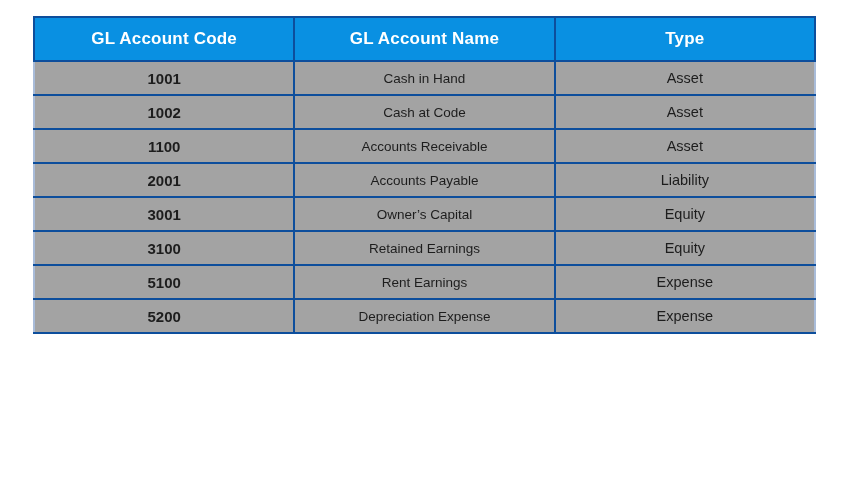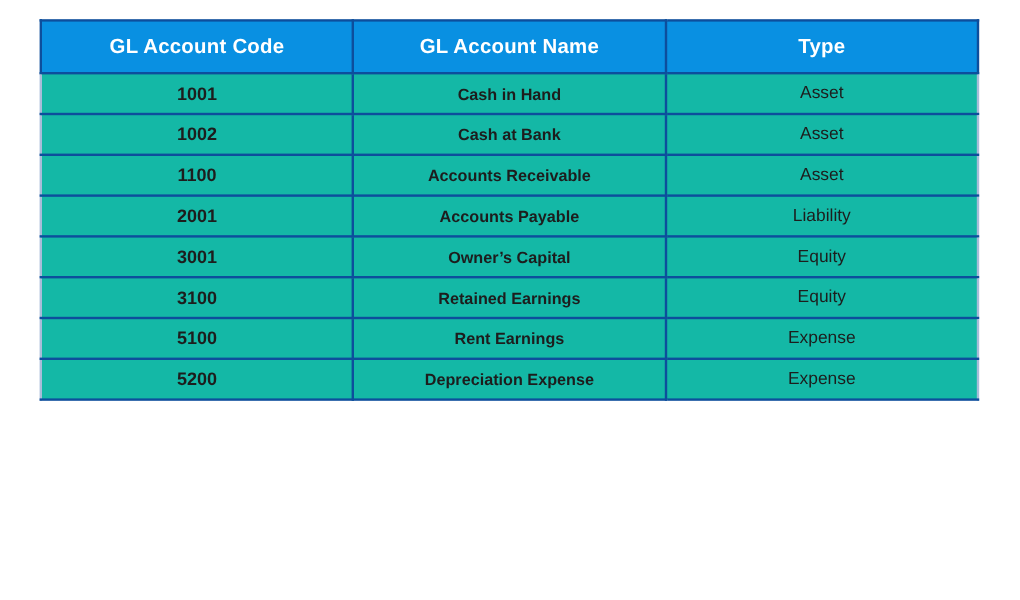--- a/index.html
+++ b/index.html
@@ -31,32 +31,32 @@
     color:var(--header-text);
     font-size:17px;
     font-weight:700;
     letter-spacing:0.2px;
     height:44px;
     text-align:center;
     vertical-align:middle;
     border:2px solid var(--border-dark);
   }
   table.gl-table td{
-    background:#14b8a6;
+    background:#a3a3a3;
     color:var(--body-text);
     height:34px;
     text-align:center;
     vertical-align:middle;
     border:2px solid var(--border-dark);
   }
   
   table.gl-table td:first-child{border-left-color:var(--border-light);}
   table.gl-table td:last-child{border-right-color:var(--border-light);}
   td.cell-code{font-size:15px;font-weight:700;}
-  td.cell-name{font-size:13.5px;font-weight:700;}
+  td.cell-name{font-size:13.5px;font-weight:400;}
   td.cell-type{font-size:14.5px;font-weight:400;}
 </style>
 </head>
 <body>
 
 <table class="gl-table">
   <thead>
     <tr>
       <th>GL Account Code</th>
       <th>GL Account Name</th>
@@ -65,21 +65,21 @@
   </thead>
   <tbody id="gl-table-body">
 
   <tr>
         <td class="cell-code">1001</td>
         <td class="cell-name">Cash in Hand</td>
         <td class="cell-type">Asset</td>
       </tr>
       <tr>
         <td class="cell-code">1002</td>
-        <td class="cell-name">Cash at Bank</td>
+        <td class="cell-name">Cash at Code</td>
         <td class="cell-type">Asset</td>
       </tr>
       <tr>
         <td class="cell-code">1100</td>
         <td class="cell-name">Accounts Receivable</td>
         <td class="cell-type">Asset</td>
       </tr>
       <tr>
         <td class="cell-code">2001</td>
         <td class="cell-name">Accounts Payable</td>

